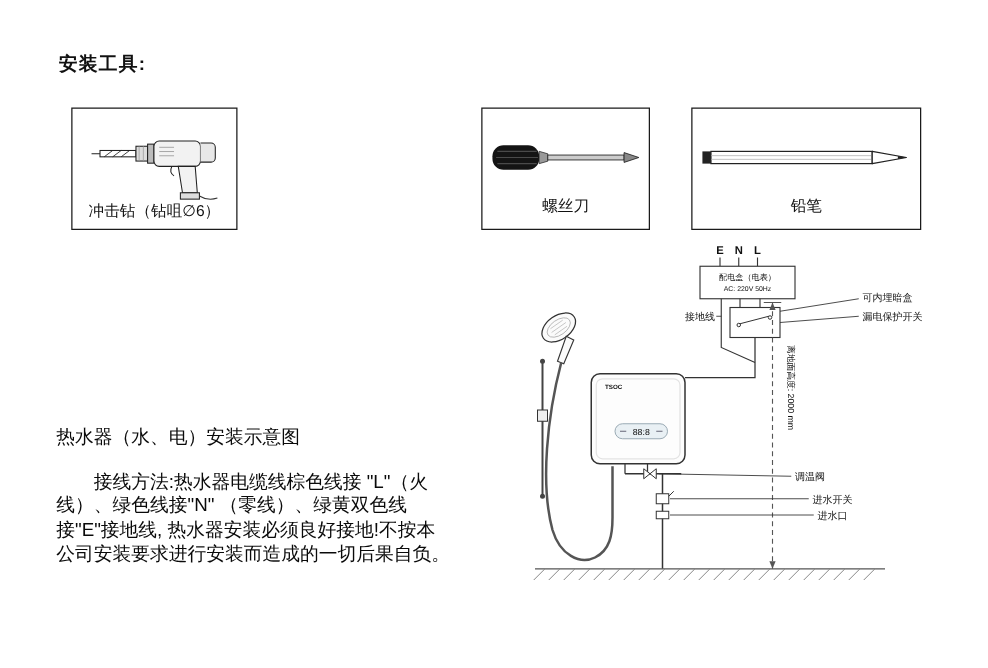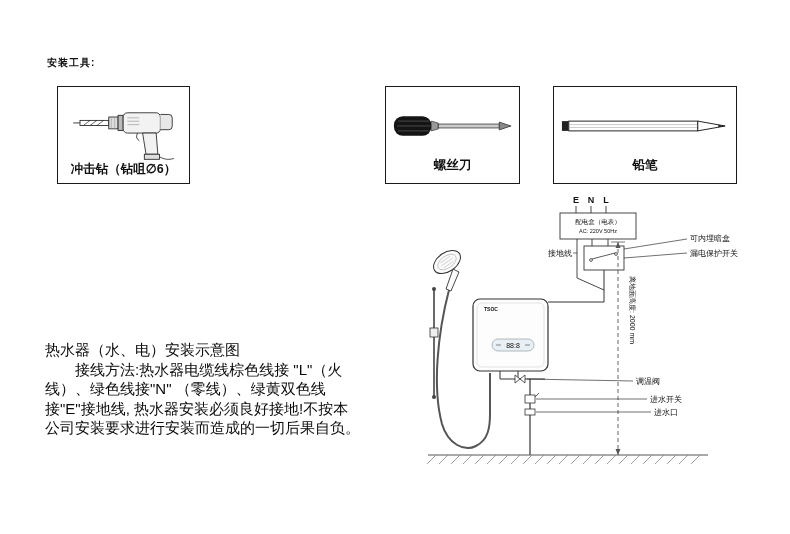--- a/index.html
+++ b/index.html
@@ -1,30 +1,30 @@
 <!DOCTYPE html>
 <html><head>
 <meta charset="utf-8">
 <style>
   html,body{margin:0;padding:0;background:#fff;}
   body{width:790px;height:534px;font-family:"Liberation Sans",sans-serif;color:#111;}
   .page{position:relative;width:790px;height:534px;background:#fff;overflow:hidden;}
-  .tools-heading{position:absolute;left:47px;top:56px;font-size:10px;font-weight:bold;letter-spacing:1px;}
+  .tools-heading{position:absolute;left:47px;top:42px;font-size:15px;font-weight:bold;letter-spacing:1px;}
   .tool-box{position:absolute;top:86px;height:98px;border:1px solid #1a1a1a;background:#fff;
             box-sizing:border-box;display:flex;flex-direction:column;align-items:center;
             justify-content:space-between;padding:8px 4px 9px 4px;}
   #tool1{left:57px;width:133px;}
   #tool2{left:218px;width:134px;}
   #tool3{left:385px;width:135px;}
   #tool4{left:553px;width:184px;}
   .tool-box .icon{flex:1;display:flex;align-items:center;justify-content:center;width:100%;}
-  .tool-label{font-size:12.5px;font-weight:bold;white-space:nowrap;}
+  .tool-label{font-size:12.5px;font-weight:normal;white-space:nowrap;}
   .description{position:absolute;left:45px;top:340px;width:316px;font-size:15px;line-height:1.28;
                font-weight:500;color:#0a0a0a;}
-  .description .title{margin:0 0 1px 0;}
+  .description .title{margin:0 0 17px 0;}
   .description p{margin:0;text-indent:2em;}
   .diagram{position:absolute;left:420px;top:192px;width:322px;height:300px;}
   .diagram svg text{font-family:"Liberation Sans",sans-serif;fill:#111;}
   .t9{font-size:9px;font-weight:bold;}
   .t8{font-size:8px;}
   .t7{font-size:7px;}
   .t65{font-size:6.5px;}
   .t55{font-size:5.5px;}
   .t5{font-size:5px;font-weight:bold;}
   .mono{font-family:"DejaVu Sans Mono",monospace;}

